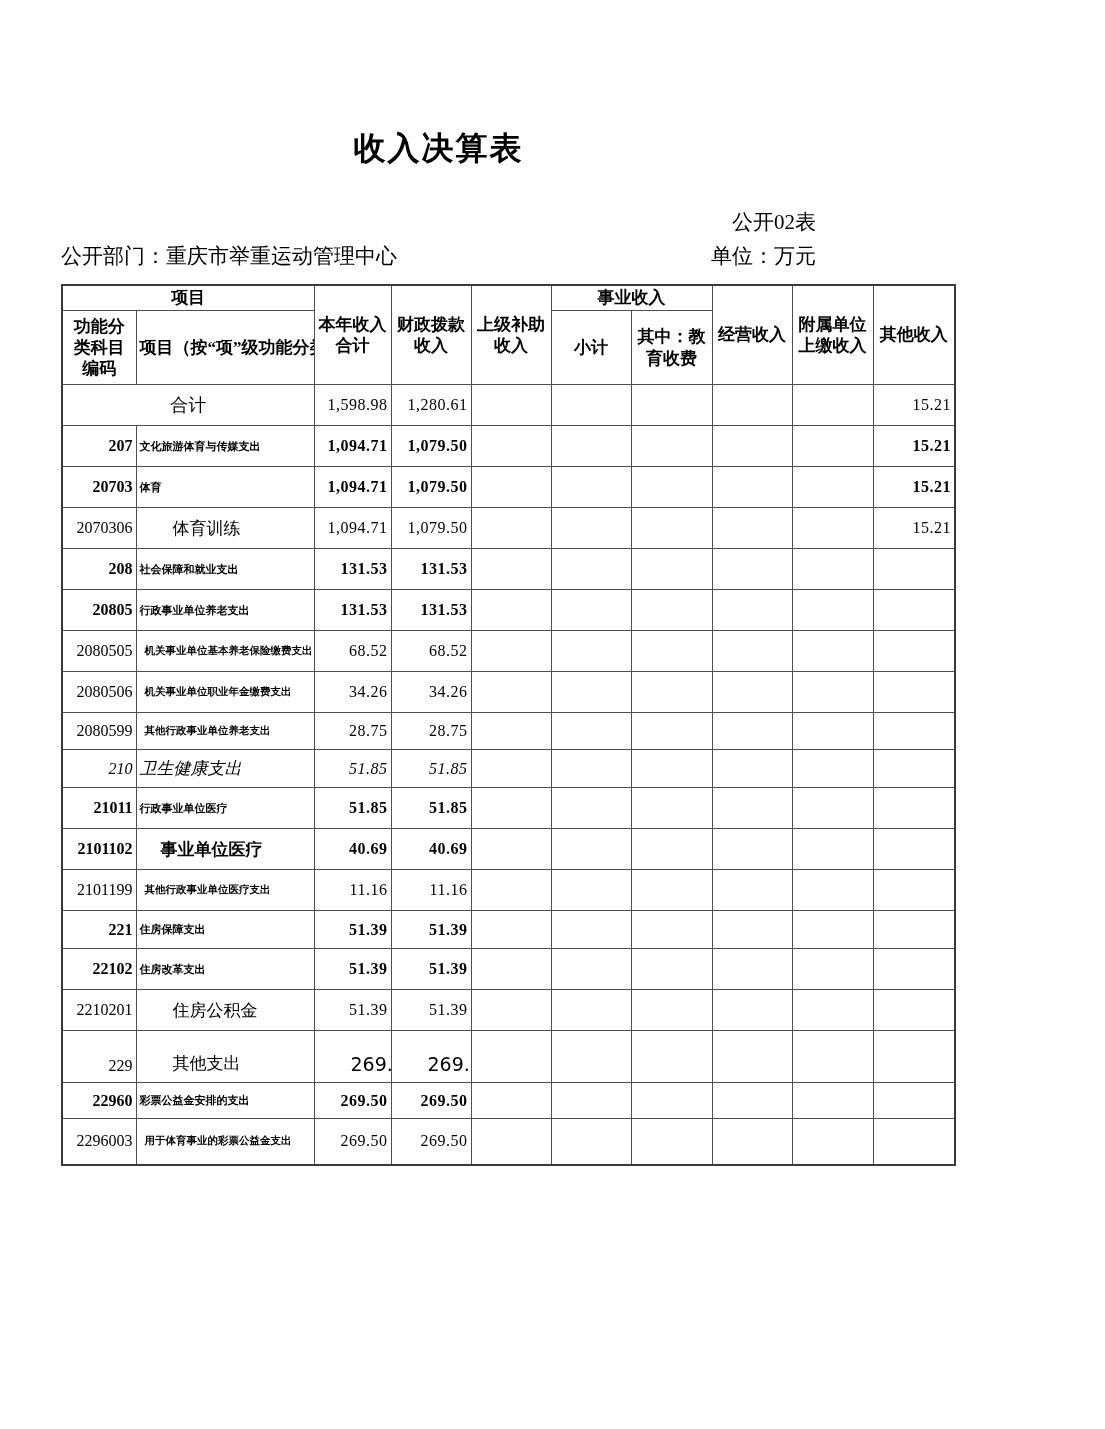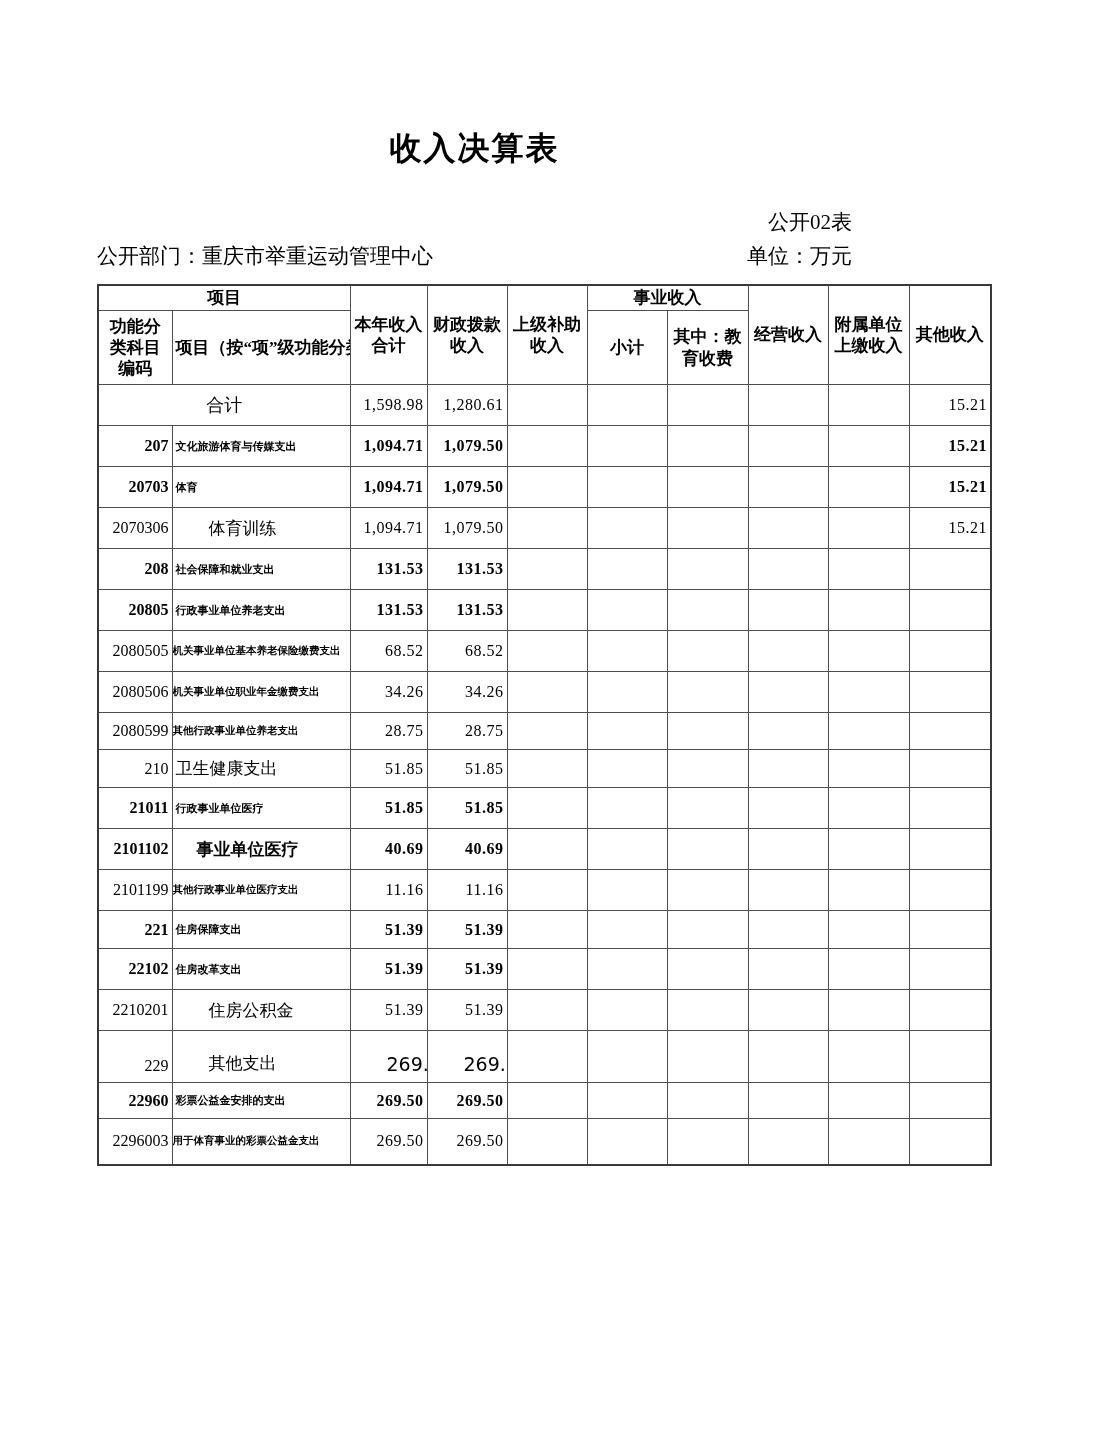--- a/index.html
+++ b/index.html
@@ -9,21 +9,21 @@
   }
   body {
     width: 1105px;
     height: 1429px;
     position: relative;
     font-family: "Liberation Serif", "DejaVu Serif", serif;
     color: #000;
     overflow: hidden;
   }
   .content {
-    margin-left: 97px;
+    margin-left: 61px;
     width: 755px;
   }
   .doc-title {
     margin: 128px 0 0 0;
     text-align: center;
     font-size: 32px;
     font-weight: bold;
     letter-spacing: 2px;
     line-height: 1.3;
   }
@@ -62,21 +62,21 @@
   thead tr:first-child { height: 26px; }
   thead tr:last-child  { height: 74px; }
   .th-code { padding: 0 8px; }
   .th-name {
     font-size: 10.5px;
     white-space: nowrap;
     padding: 0 2px;
   }
   tbody tr { height: 41px; }
   tbody tr:nth-child(9)  { height: 37px; }
-  tbody tr:nth-child(10) { height: 38px; }
+  tbody tr:nth-child(10) { height: 38px; font-style: italic; }
   tbody tr:nth-child(14) { height: 38px; }
   tbody tr:nth-child(17) { height: 52px; }
   tbody tr:nth-child(18) { height: 36px; }
   tbody tr:nth-child(19) { height: 46px; }
 
   .cell-code {
     font-size: 16px;
     text-align: right;
     white-space: nowrap;
     padding-left: 4px;
@@ -99,21 +99,21 @@
     font-size: 18px;
   }
   
   tr.r-bold td, tr.r-boldsub td { font-weight: bold; }
   tr.r-bold .cell-name { font-size: 11px; padding-left: 3px; }
   tr.r-boldsub .cell-name { font-size: 17px; padding-left: 24px; }
   tr.r-sub .cell-name { padding-left: 36px; }
   tr.r-small .cell-name {
     font-size: 10.5px;
     font-weight: 600;
-    padding-left: 0;
+    padding-left: 8px;
   }
   tr.r-sans td { vertical-align: bottom; padding-bottom: 7px; padding-left: 36px; }
   tr.r-sans .cell-num {
     font-family: "DejaVu Sans", "Liberation Sans", sans-serif;
     font-size: 19px;
     letter-spacing: 0;
   }
   .note-line {
     margin-top: 12px;
     font-size: 19px;

